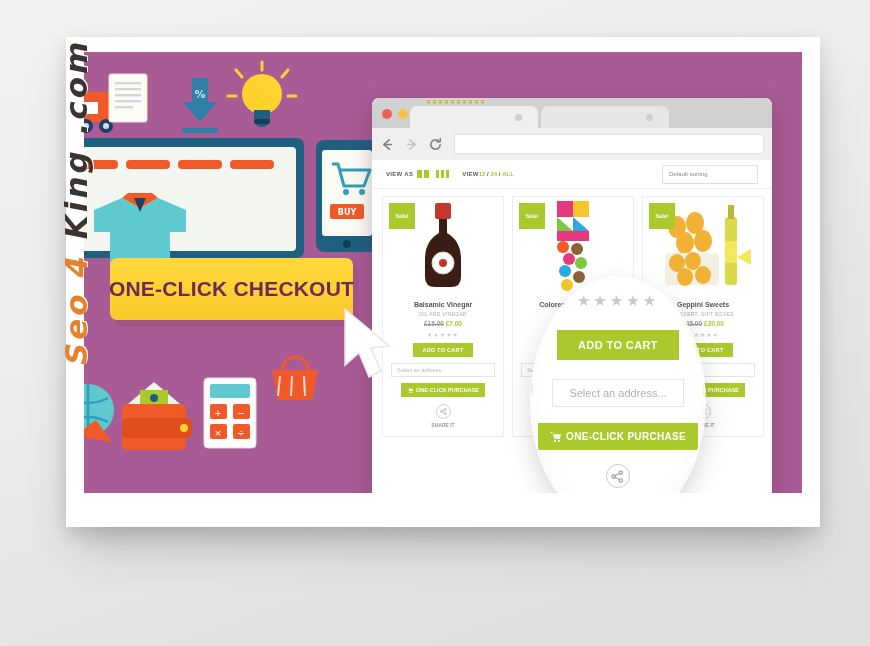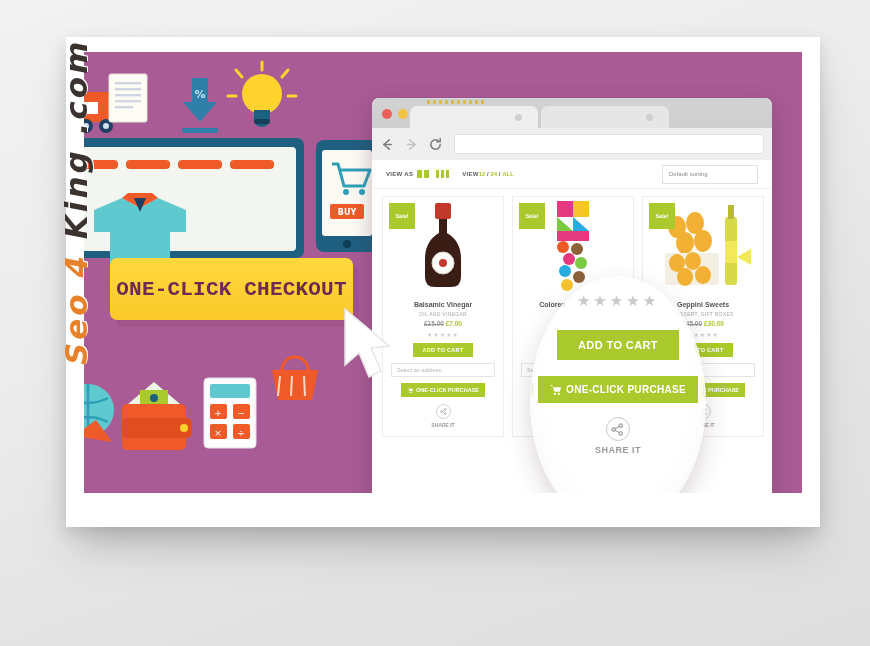--- a/index.html
+++ b/index.html
@@ -38,21 +38,21 @@
   #cta{
     position:absolute;left:26px;top:206px;width:243px;height:62px;
     background:linear-gradient(180deg,#ffd83d 0%,#fbc92a 100%);
     border-radius:7px;
     box-shadow:6px 7px 0 rgba(150,70,120,.35);
     display:flex;align-items:center;justify-content:center;
     z-index:22;
   }
   #cta span{
     color:#6d2a55;font-size:21px;font-weight:700;letter-spacing:.2px;
-    font-family:Liberation Mono, monospace;white-space:nowrap;
+    font-family:Liberation Sans, sans-serif;white-space:nowrap;
   }
   #cursor{position:absolute;left:255px;top:255px;z-index:23;}
 
   
   #browser{
     position:absolute;left:288px;top:46px;width:400px;height:395px;
     background:#ffffff;border-radius:7px 7px 0 0;
     box-shadow:0 8px 22px rgba(80,40,70,.30);
     overflow:hidden;z-index:10;
   }
@@ -522,20 +522,23 @@
           <span class="share-txt">SHARE IT</span>
         </div>
       </div>
 
     </div>
   </div>
 
   <div id="magnifier">
     <div id="mag-stars">★★★★★</div>
     <div id="mag-atc">ADD TO CART</div>
+    <div id="mag-addr">
+      <span>Select an address...</span>
+    </div>
     <div id="mag-ocp">
       <svg width="11" height="11" viewBox="0 0 10 10">
         <path d="M0 1 h2 l2 6 h5 l1 -4 h-7" fill="#fff"></path>
         <circle cx="4.5" cy="9" r="1" fill="#fff"></circle>
           <circle cx="8" cy="9" r="1" fill="#fff"></circle>
       </svg>
       <span>ONE-CLICK PURCHASE</span>
     </div>
     <div id="mag-share">
       <span id="mag-share-circle">

